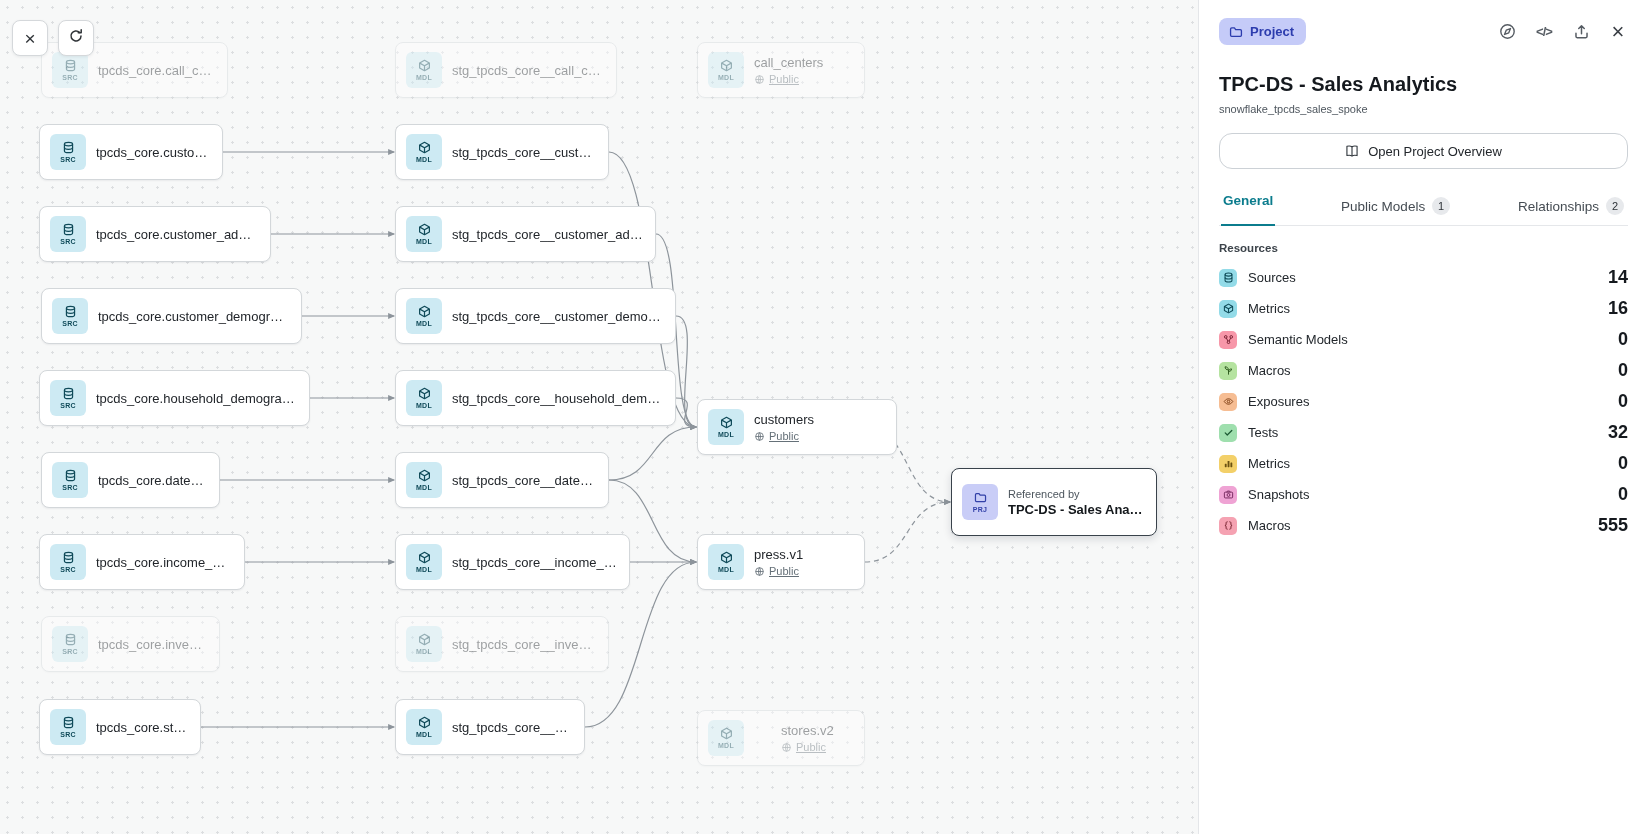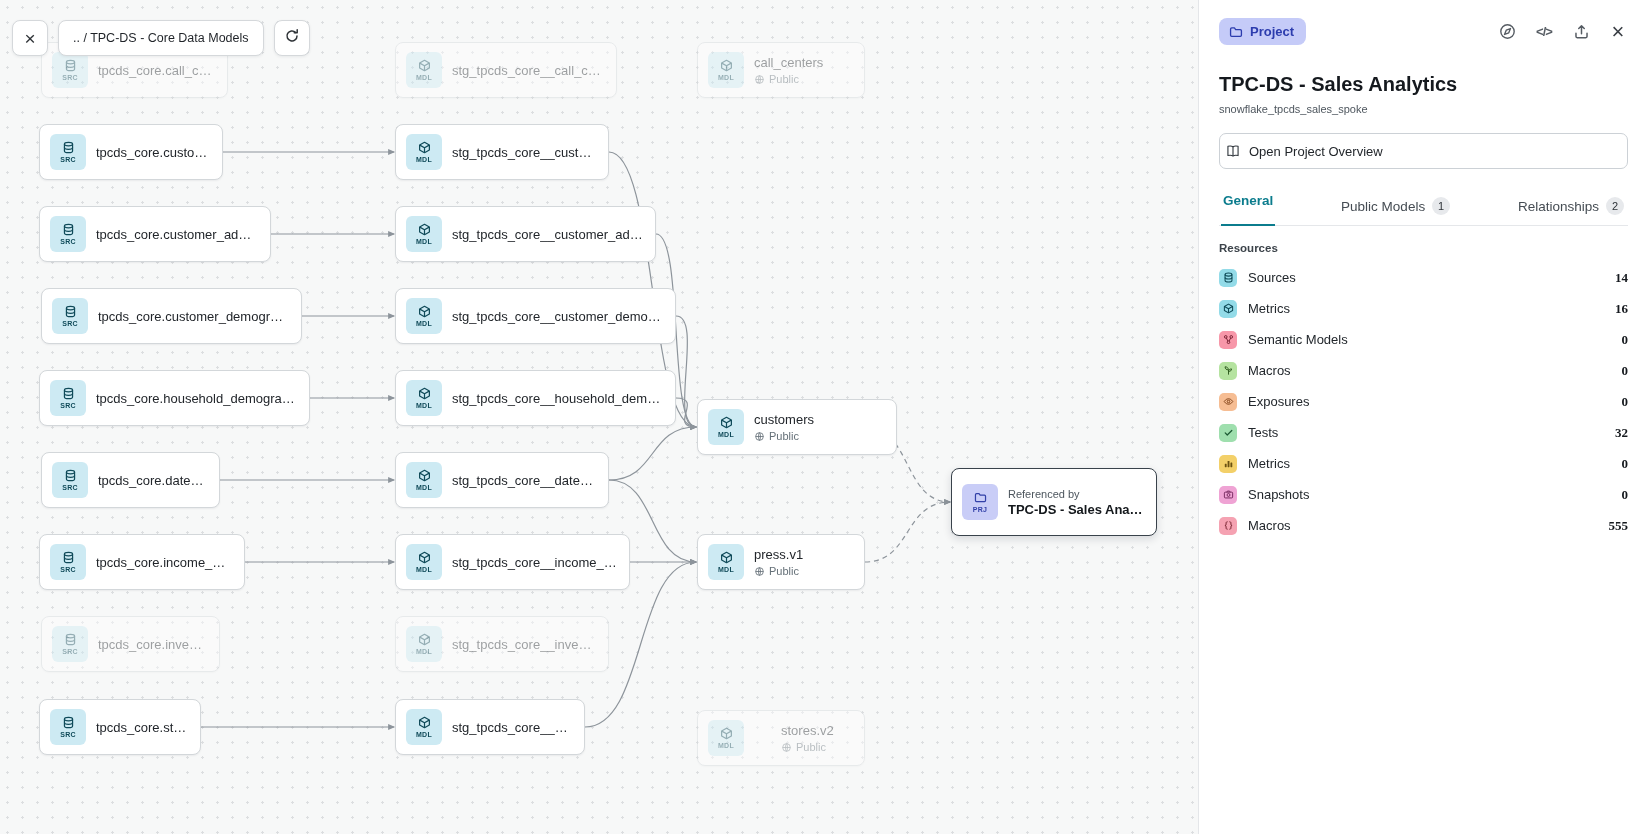--- a/index.html
+++ b/index.html
@@ -19,21 +19,21 @@
   .node.faded{opacity:.42;}
   .node.selected{border:1.5px solid #39424b;box-shadow:0 3px 8px rgba(16,24,40,.14);}
   .iconbox{flex:0 0 auto;width:36px;height:36px;border-radius:6px;display:flex;flex-direction:column;align-items:center;justify-content:center;background:#cdeaf3;color:#0f4a59;}
   .iconbox svg{width:13px;height:13px;display:block;}
   .iconbox .tag{font-size:7px;font-weight:700;letter-spacing:.3px;line-height:8px;margin-top:2px;}
   .kind-prj .iconbox{background:#c9cdf7;color:#3240a8;}
   .txt{min-width:0;display:flex;flex-direction:column;justify-content:center;}
   .nlabel{font-size:13px;color:#22262b;white-space:nowrap;overflow:hidden;text-overflow:ellipsis;}
   .kind-prj .nlabel{font-weight:700;color:#14181c;}
   .nref{font-size:11px;color:#4d565e;margin-bottom:2px;white-space:nowrap;}
-  .nsub{display:flex;align-items:center;gap:4px;margin-top:3px;font-size:11px;color:#657078;}
+  .nsub{display:flex;align-items:center;gap:4px;margin-top:3px;font-size:11px;color:#657078;text-decoration:underline;}
   .nsub svg{width:11px;height:11px;display:block;}
 
   
   .toolbar{position:absolute;left:12px;right:28px;top:20px;z-index:30;display:flex;align-items:center;gap:10px;}
   .tbox{background:#fff;border:1px solid #d5d8db;border-radius:8px;box-shadow:0 1px 3px rgba(16,24,40,.07);height:36px;box-sizing:border-box;}
   .tb-btn{width:36px;flex:0 0 auto;display:flex;align-items:center;justify-content:center;cursor:pointer;color:#2f3337;}
   .crumb{display:flex;align-items:center;padding:0 14px;font-size:12.5px;color:#1f2328;white-space:nowrap;cursor:pointer;}
   .search{flex:1;display:flex;align-items:center;gap:9px;padding:0 12px;min-width:0;}
   .search input{flex:1;min-width:0;border:none;outline:none;font:13px "Liberation Sans",sans-serif;color:#23272c;background:transparent;}
   .search input::placeholder{color:#888e94;}
@@ -46,37 +46,37 @@
   .pbadge{display:inline-flex;align-items:center;gap:7px;background:#c5cbf8;color:#2c3cae;font-size:13px;font-weight:700;padding:6px 12px 6px 10px;border-radius:8px;}
   .pbadge svg{width:14px;height:14px;display:block;}
   .picons{display:flex;align-items:center;gap:17px;color:#565c63;}
   .picons .pi{cursor:pointer;display:flex;align-items:center;justify-content:center;min-width:20px;height:20px;}
   .picons svg{width:17px;height:17px;display:block;}
   .code-glyph{font-size:13px;font-weight:700;letter-spacing:-1px;}
   .pclose{font-size:22px;line-height:1;color:#3a3f45;}
 
   .ptitle{margin:28px 0 0;font-size:20px;font-weight:700;color:#15191e;}
   .psub{margin-top:7px;font-size:11px;color:#4e565e;}
-  .overview-btn{margin-top:18px;width:100%;height:36px;display:flex;align-items:center;gap:9px;background:#fff;
-    border:1px solid #ccd1d6;border-radius:7px;font-size:13px;color:#23272c;cursor:pointer;font-family:inherit;}
+  .overview-btn{margin-top:18px;width:100%;height:36px;display:flex;align-items:center;justify-content:center;gap:9px;background:#fff;
+    border:1px solid #ccd1d6;border-radius:13px;font-size:13px;color:#23272c;cursor:pointer;font-family:inherit;}
   .overview-btn svg{width:14px;height:14px;color:#343a40;display:block;}
 
   .tabs{margin-top:24px;display:flex;justify-content:space-between;align-items:flex-end;border-bottom:1px solid #e5e7ea;padding:0 2px;}
   .tab{display:flex;align-items:center;gap:7px;padding:0 2px 10px;font-size:13.5px;color:#454c53;cursor:pointer;}
   .tab.active{color:#0b7c8d;font-weight:700;border-bottom:2px solid #0b7c8d;margin-bottom:-1px;padding-bottom:16px;}
   .tab-badge{min-width:18px;height:18px;padding:0 5px;box-sizing:border-box;border-radius:999px;background:#e7e9ec;color:#2e3338;
     font-size:11px;font-weight:400;display:flex;align-items:center;justify-content:center;}
 
   .res-head{margin-top:16px;font-size:11.5px;font-weight:700;color:#3c434a;}
   #resource-list{margin-top:8px;}
   .res-row{display:flex;align-items:center;gap:11px;height:31px;cursor:pointer;}
   .res-icon{flex:0 0 auto;width:18px;height:18px;border-radius:5px;display:flex;align-items:center;justify-content:center;}
   .res-icon svg{width:11px;height:11px;display:block;}
   .res-label{flex:1;font-size:13px;color:#22272c;}
-  .res-count{font-size:13px;font-weight:700;color:#15191e;font-family:Liberation Serif, serif;}
+  .res-count{font-size:18px;font-weight:700;color:#15191e;}
 </style>
 </head>
 <body>
 
 <div class="app">
 
   <div class="canvas">
     <svg id="edge-layer" width="1198" height="834">
       <defs>
         <marker id="arrowhead" viewBox="0 0 10 10" refX="7.5" refY="5" markerWidth="6.5" markerHeight="6.5" orient="auto-start-reverse">
@@ -422,23 +422,20 @@
             <div class="nref">Referenced by</div>
             <div class="nlabel">TPC-DS - Sales Analytics</div>
           </div>
         </div>
       </div>
 
     <div class="toolbar">
       <div class="tbox tb-btn">
         <span class="xglyph">×</span>
       </div>
-      <div class="tbox crumb">
-        <span>.. / TPC-DS - Core Data Models</span>
-      </div>
       <div class="tbox tb-btn">
         <span>
           <svg width="16" height="16" viewBox="0 0 16 16" fill="none" stroke="#2f3337" stroke-width="1.5" stroke-linecap="round" stroke-linejoin="round">
               <path d="M13 8A5 5 0 1 1 11.5 4.4"></path>
               <path d="M13.2 1.8v3h-3"></path>
             </svg>
         </span>
       </div>
     </div>
   </div>

